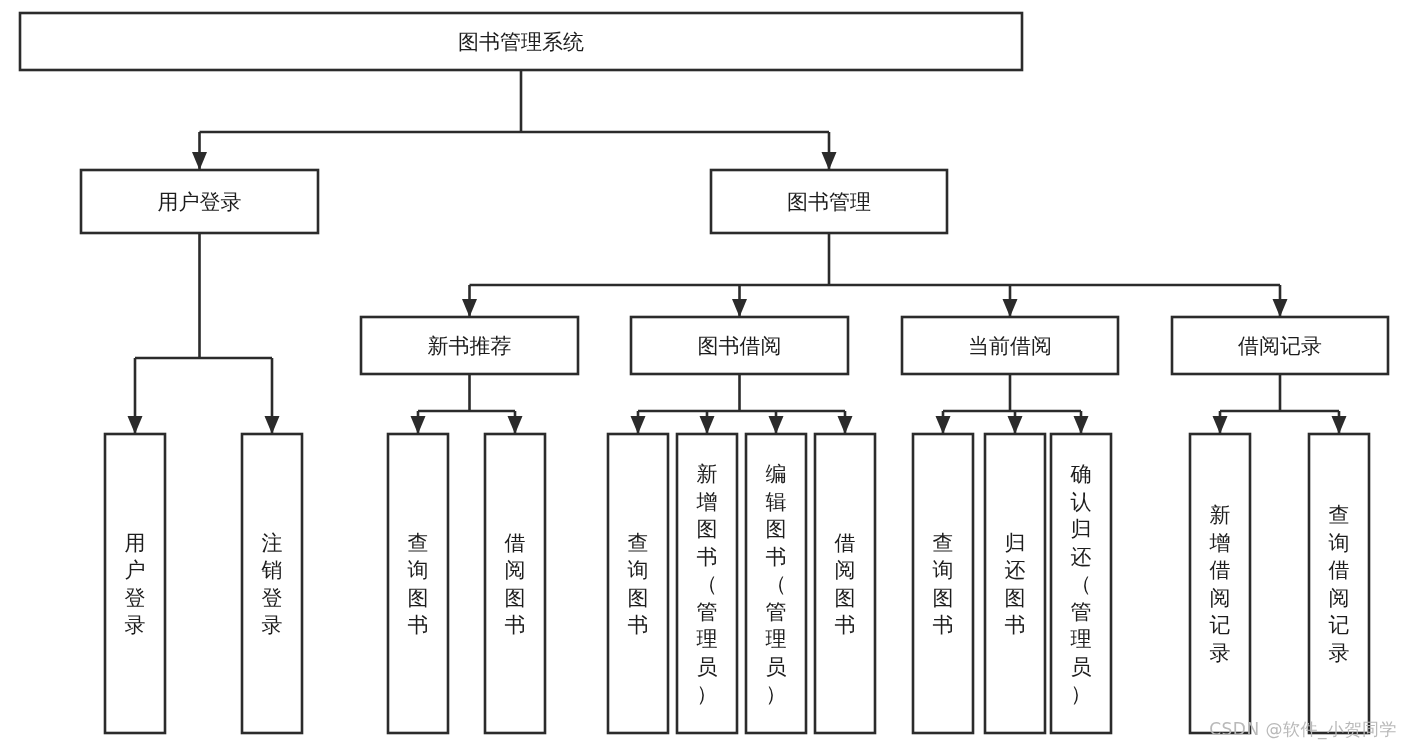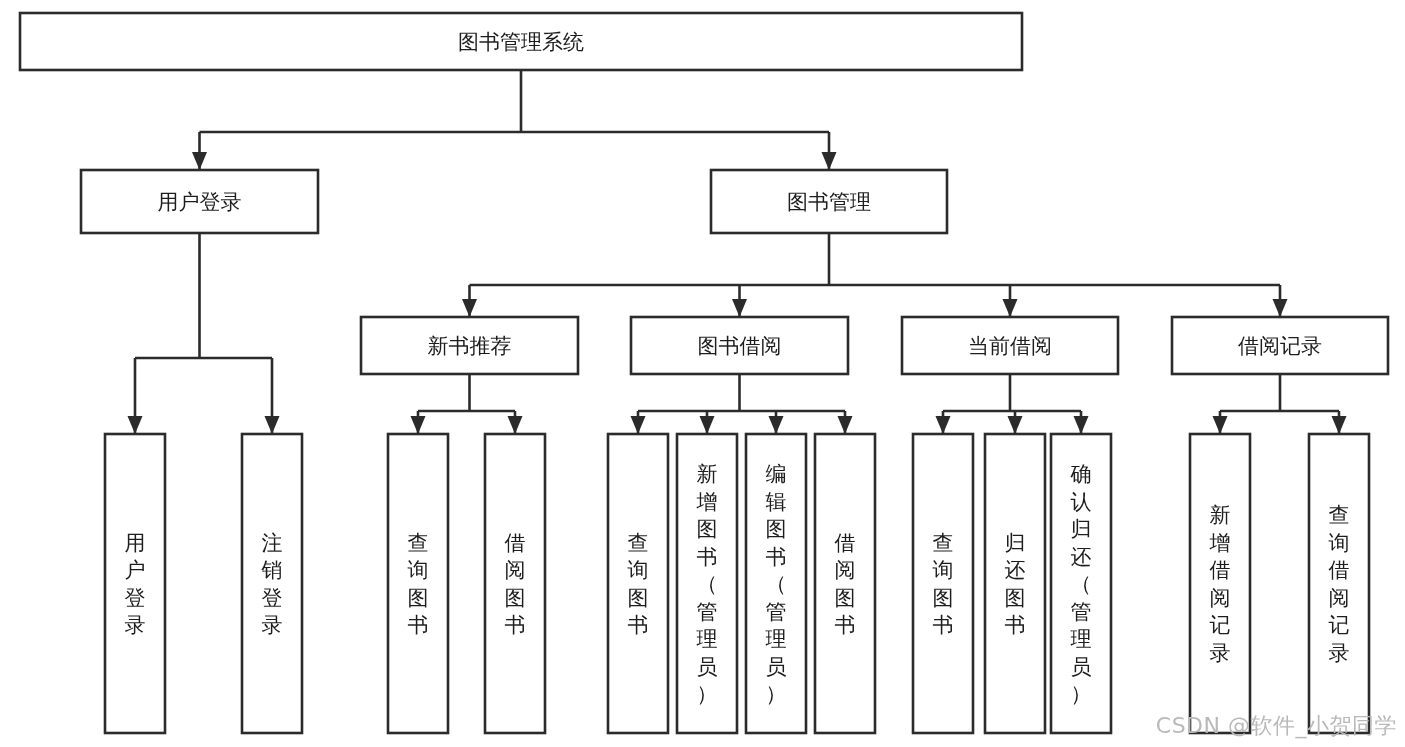--- a/index.html
+++ b/index.html
@@ -56,21 +56,21 @@
   }
   .arrow-head {
     fill: #2b2b2b;
     stroke: none;
   }
   .watermark {
     position: absolute;
     right: 8px;
     bottom: 6px;
     font-family: "DejaVu Sans", "Liberation Sans", sans-serif;
-    font-size: 22px;
+    font-size: 17px;
     color: #b9b9b9;
     letter-spacing: 0.5px;
     user-select: none;
     pointer-events: none;
     white-space: nowrap;
   }
 </style>
 </head>
 <body>
 

